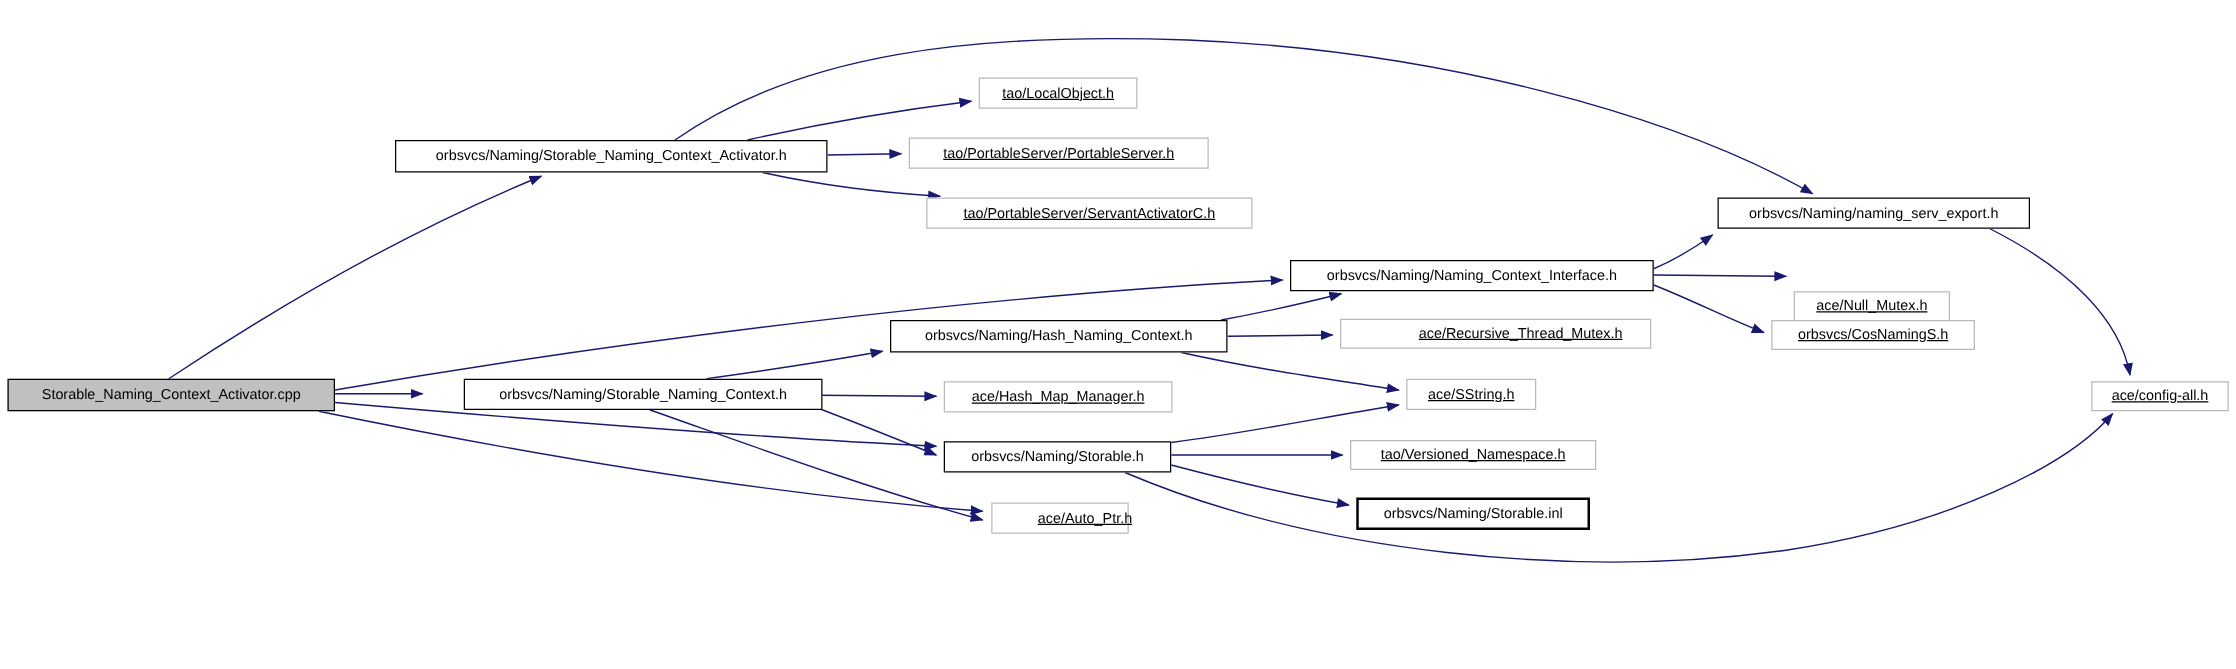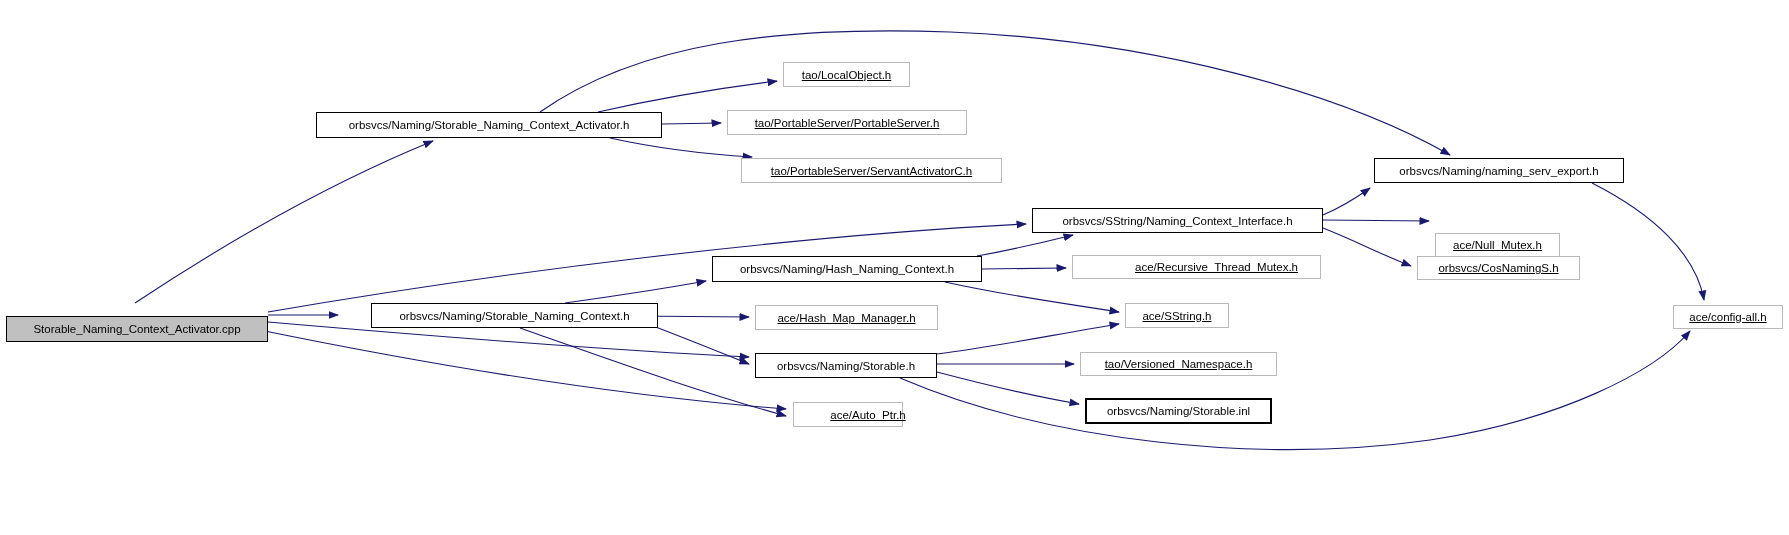--- a/index.html
+++ b/index.html
@@ -57,27 +57,27 @@
         <path d="M1323,220 L1429,221" marker-end="url(#arrow)"></path>
         <path d="M1323,228 C1356,241 1380,254 1411,266" marker-end="url(#arrow)"></path>
         <path d="M937,354 C1000,346 1062,333 1119,324" marker-end="url(#arrow)"></path>
         <path d="M937,364 L1074,364" marker-end="url(#arrow)"></path>
         <path d="M937,372 C990,386 1032,396 1079,404" marker-end="url(#arrow)"></path>
         <path d="M900,378 C1050,442 1260,464 1430,440 C1560,420 1655,372 1690,331" marker-end="url(#arrow)"></path>
         <path d="M1592,183 C1655,215 1696,255 1704,300" marker-end="url(#arrow)"></path>
       </g>
   </svg>
   <div id="node-layer">
-      <div class="node self" style="left: 6px; top: 303px; width: 262px; height: 26px; margin-top: 13px;">Storable_Naming_Context_Activator.cpp</div>
+      <div class="node self" style="left: 6px; top: 303px; width: 262px; height: 26px;">Storable_Naming_Context_Activator.cpp</div>
       <div class="node main" style="left: 316px; top: 112px; width: 346px; height: 26px; text-align: center;">orbsvcs/Naming/Storable_Naming_Context_Activator.h</div>
       <div class="node leaf" style="left: 783px; top: 62px; width: 127px; height: 25px;">tao/LocalObject.h</div>
       <div class="node leaf" style="left: 727px; top: 110px; width: 240px; height: 25px;">tao/PortableServer/PortableServer.h</div>
       <div class="node leaf" style="left: 717px; top: 158px; width: 261px; height: 25px; margin-left: 24px;">tao/PortableServer/ServantActivatorC.h</div>
       <div class="node main" style="left: 1374px; top: 158px; width: 250px; height: 25px;">orbsvcs/Naming/naming_serv_export.h</div>
-      <div class="node main" style="left: 1032px; top: 208px; width: 291px; height: 25px;">orbsvcs/SString/Naming_Context_Interface.h</div>
+      <div class="node main" style="left: 1032px; top: 208px; width: 291px; height: 25px;">orbsvcs/Naming/Naming_Context_Interface.h</div>
       <div class="node leaf" style="left: 1435px; top: 209px; width: 125px; height: 24px; margin-top: 24px;">ace/Null_Mutex.h</div>
       <div class="node leaf" style="left: 1417px; top: 256px; width: 163px; height: 24px;">orbsvcs/CosNamingS.h</div>
       <div class="node main" style="left: 712px; top: 256px; width: 270px; height: 26px;">orbsvcs/Naming/Hash_Naming_Context.h</div>
       <div class="node leaf" style="left: 1072px; top: 255px; width: 249px; height: 24px; padding-left: 40px;">ace/Recursive_Thread_Mutex.h</div>
       <div class="node leaf" style="left: 1125px; top: 303px; width: 104px; height: 25px;">ace/SString.h</div>
       <div class="node main" style="left: 345px; top: 303px; width: 287px; height: 25px; margin-left: 26px;">orbsvcs/Naming/Storable_Naming_Context.h</div>
       <div class="node leaf" style="left: 755px; top: 305px; width: 183px; height: 25px;">ace/Hash_Map_Manager.h</div>
       <div class="node main" style="left: 755px; top: 353px; width: 182px; height: 25px;">orbsvcs/Naming/Storable.h</div>
       <div class="node leaf" style="left: 1080px; top: 352px; width: 197px; height: 24px;">tao/Versioned_Namespace.h</div>
       <div class="node bold" style="left: 1085px; top: 398px; width: 187px; height: 26px;">orbsvcs/Naming/Storable.inl</div>

